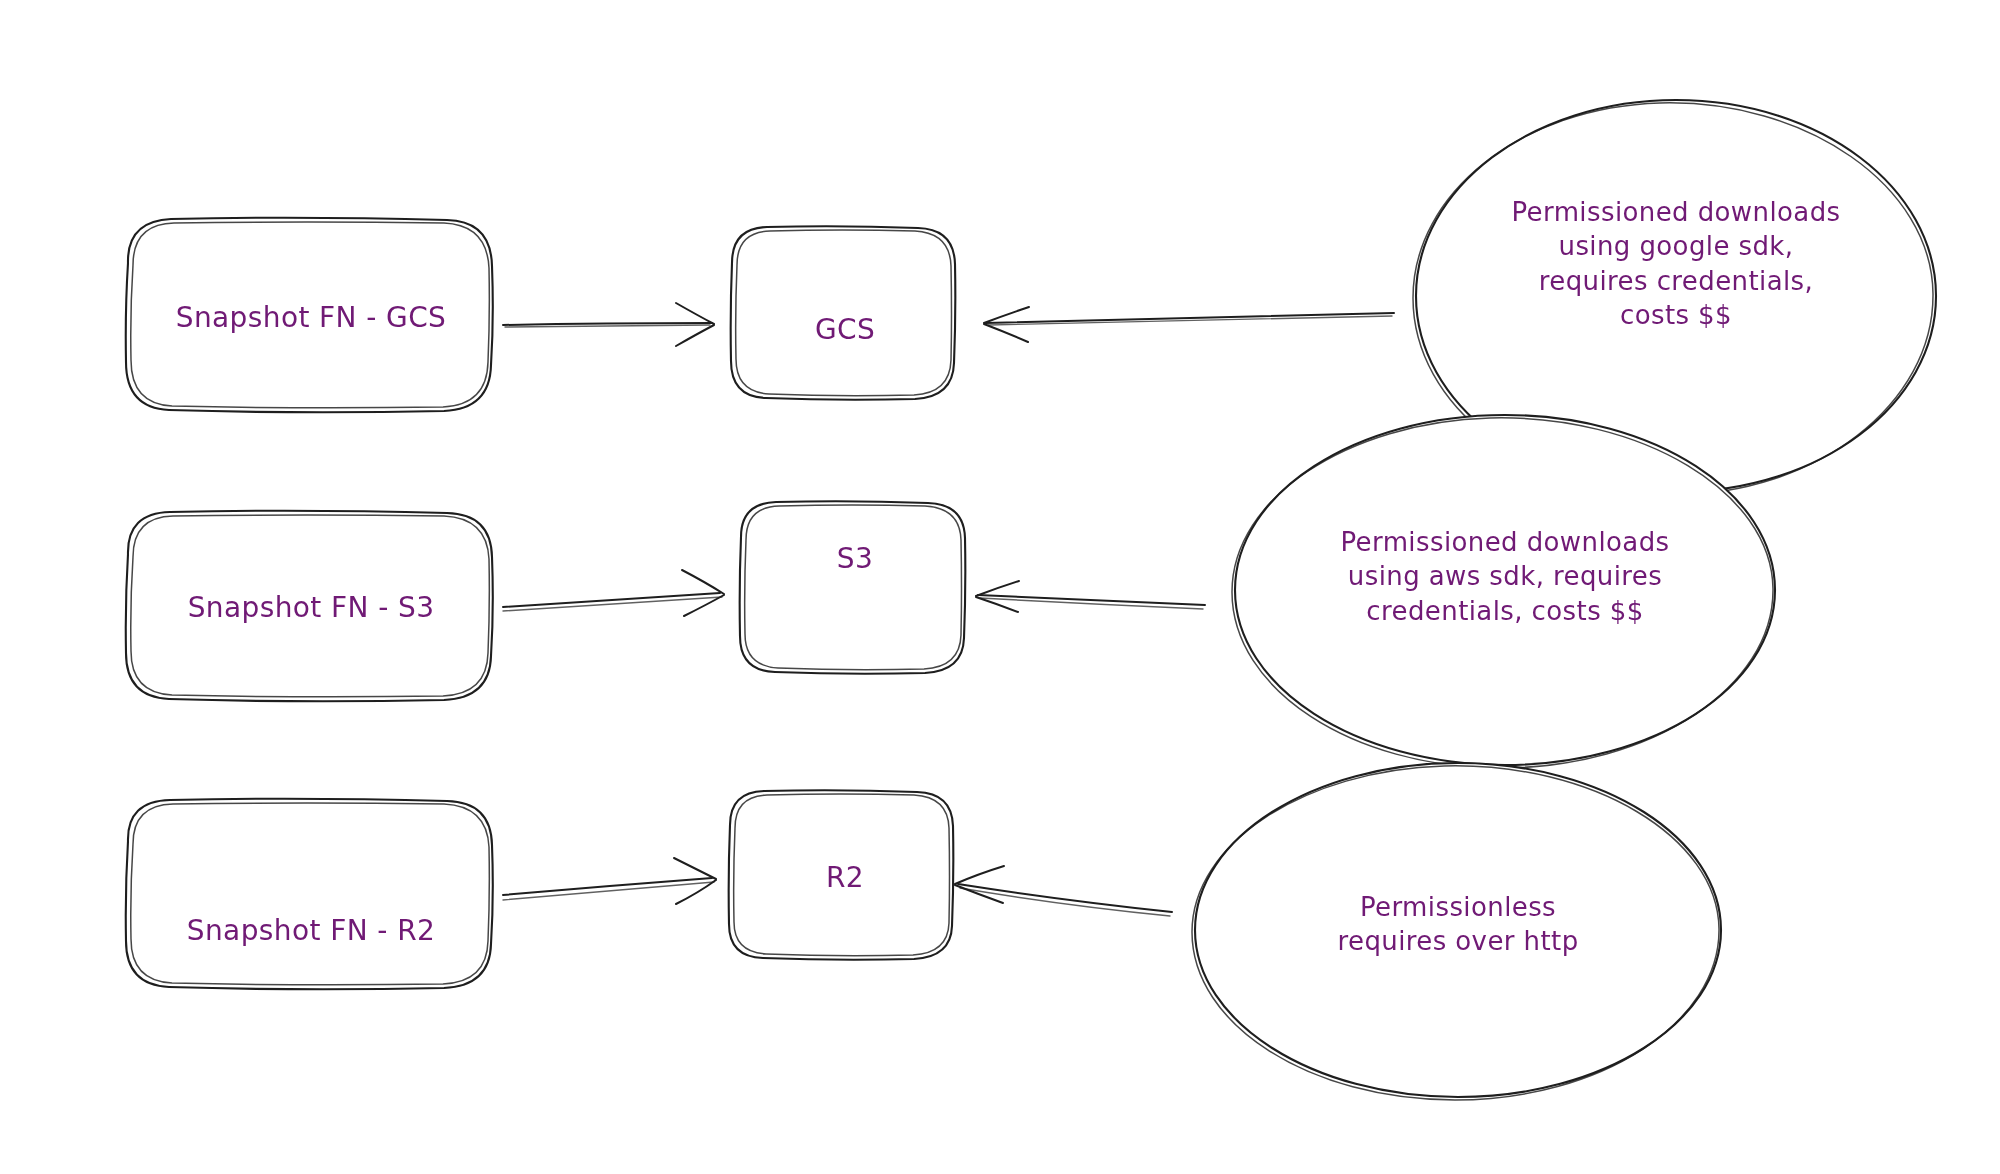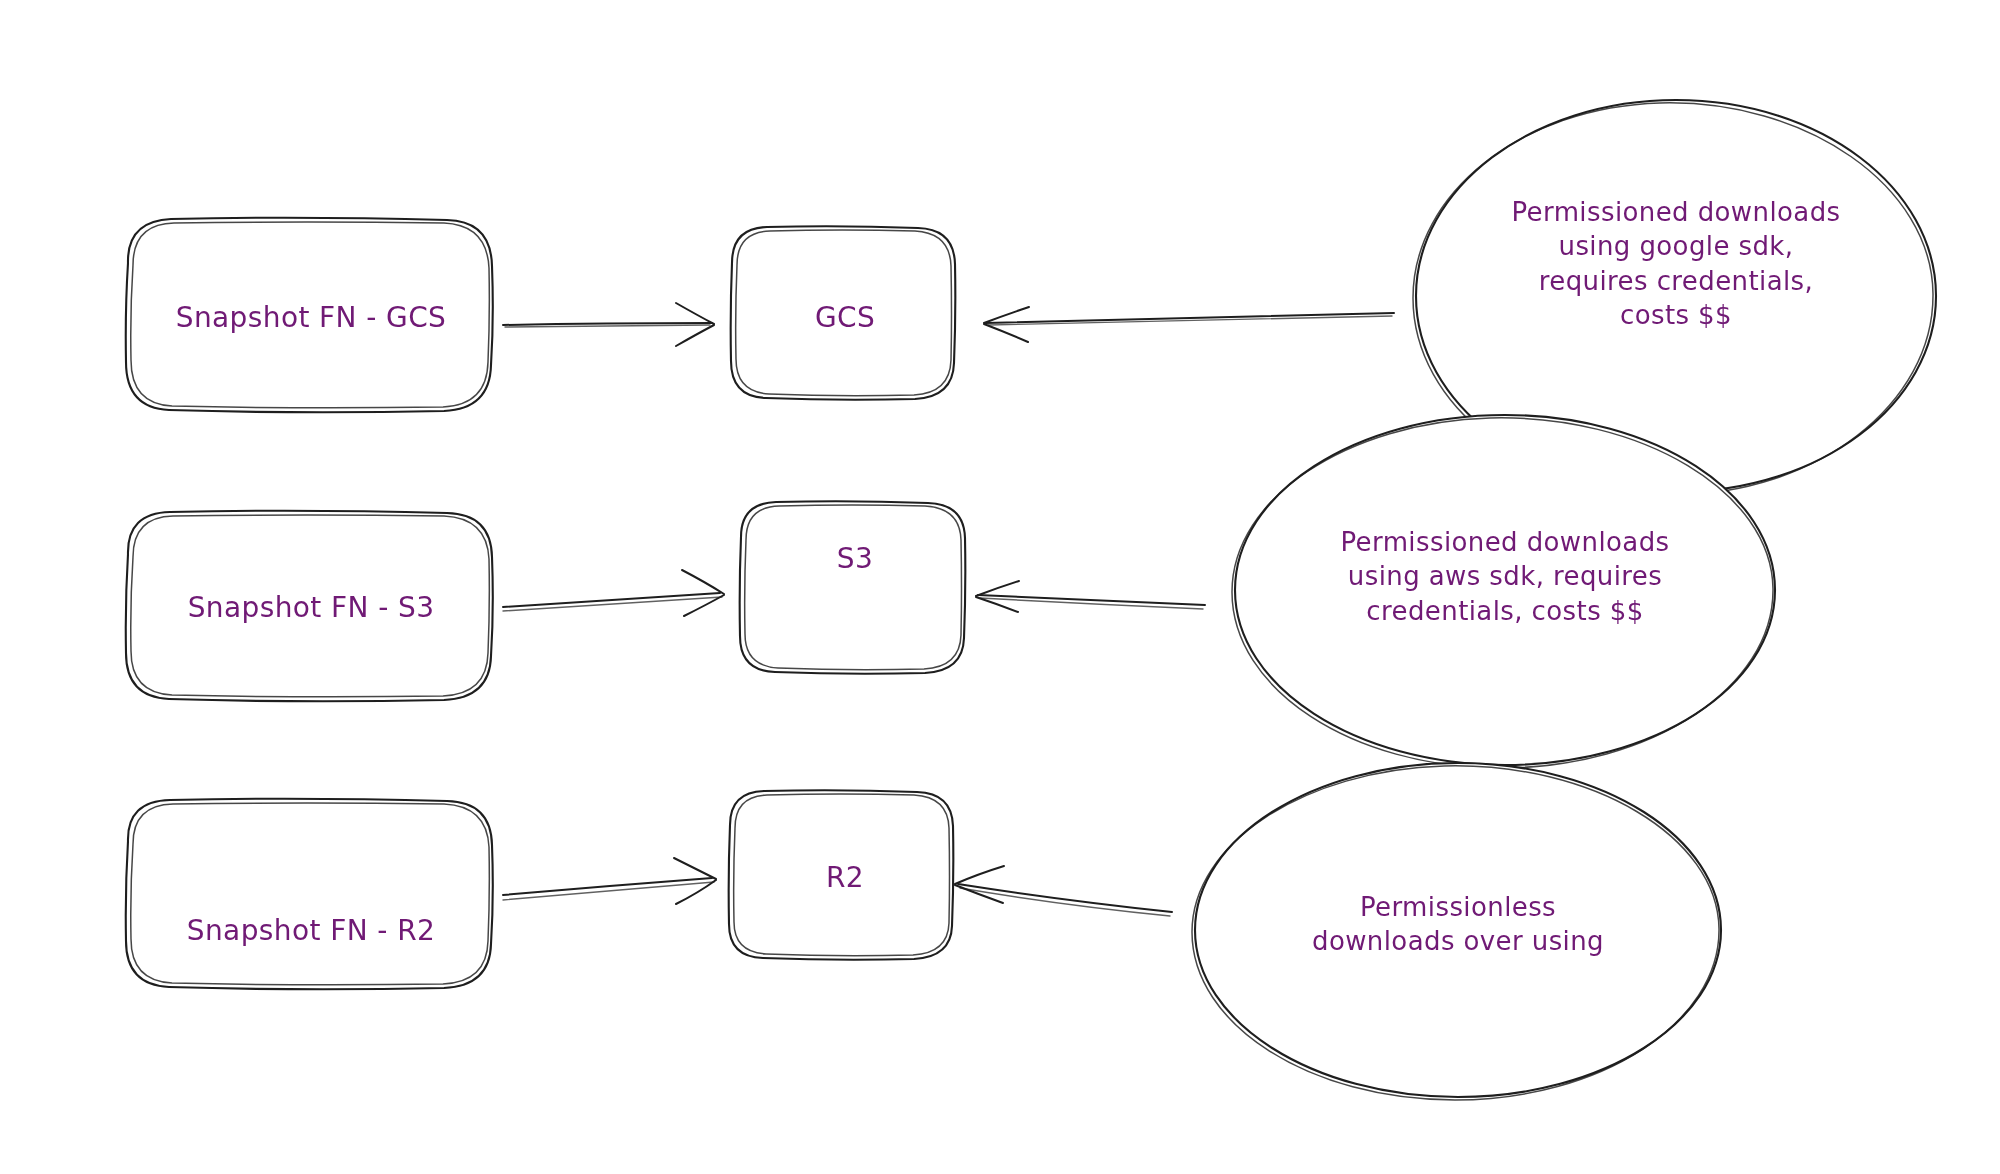--- a/index.html
+++ b/index.html
@@ -155,35 +155,35 @@
     <g>
       <ellipse class="node-fill" cx="1458" cy="930" rx="263" ry="167"></ellipse>
       <path class="stroke shape-stroke" d="M1458,763 C1603,763 1721,838 1721,930 C1721,1022 1603,1097 1458,1097 C1313,1097 1195,1022 1195,930 C1195,838 1313,763 1458,763"></path>
       <path class="stroke shape-stroke-2" d="M1444,766 C1592,762 1718,837 1719,929 C1720,1023 1600,1100 1455,1100 C1310,1100 1192,1025 1192,932 C1192,843 1305,770 1444,766"></path>
     </g>
 
   </svg>
 
   <div class="label node-label" style="left:146px; top:300px; width:330px;">Snapshot FN - GCS</div>
 
-  <div class="label node-label" style="left:760px; top:300px; width:170px;">GCS</div>
+  <div class="label node-label" style="left:760px; top:312px; width:170px;">GCS</div>
 
   <div class="label node-label" style="left:146px; top:590px; width:330px;">Snapshot FN - S3</div>
 
   <div class="label node-label" style="left:770px; top:541px; width:170px;">S3</div>
 
   <div class="label node-label" style="left:146px; top:877px; width:330px;margin-top:36px;">Snapshot FN - R2</div>
 
   <div class="label node-label" style="left:760px; top:860px; width:170px;">R2</div>
 
   <div class="label note-label" style="left:1436px; top:195px; width:480px;">Permissioned downloads
 using google sdk,
 requires credentials,
 costs $$</div>
 
   <div class="label note-label" style="left:1265px; top:525px; width:480px;">Permissioned downloads
 using aws sdk, requires
 credentials, costs $$</div>
 
   <div class="label note-label" style="left:1228px; top:890px; width:460px;">Permissionless
-downloads over using</div>
+requires over http</div>
 
 </div>
 
 </body></html>

